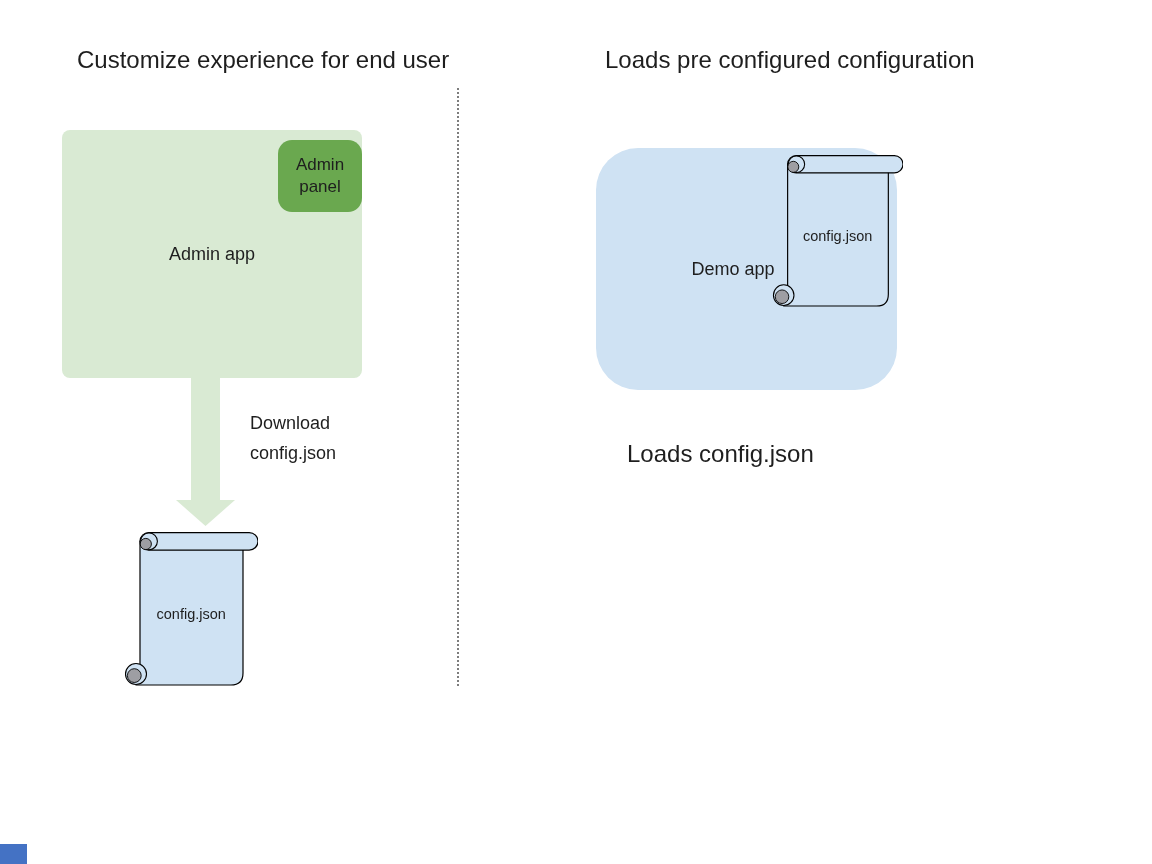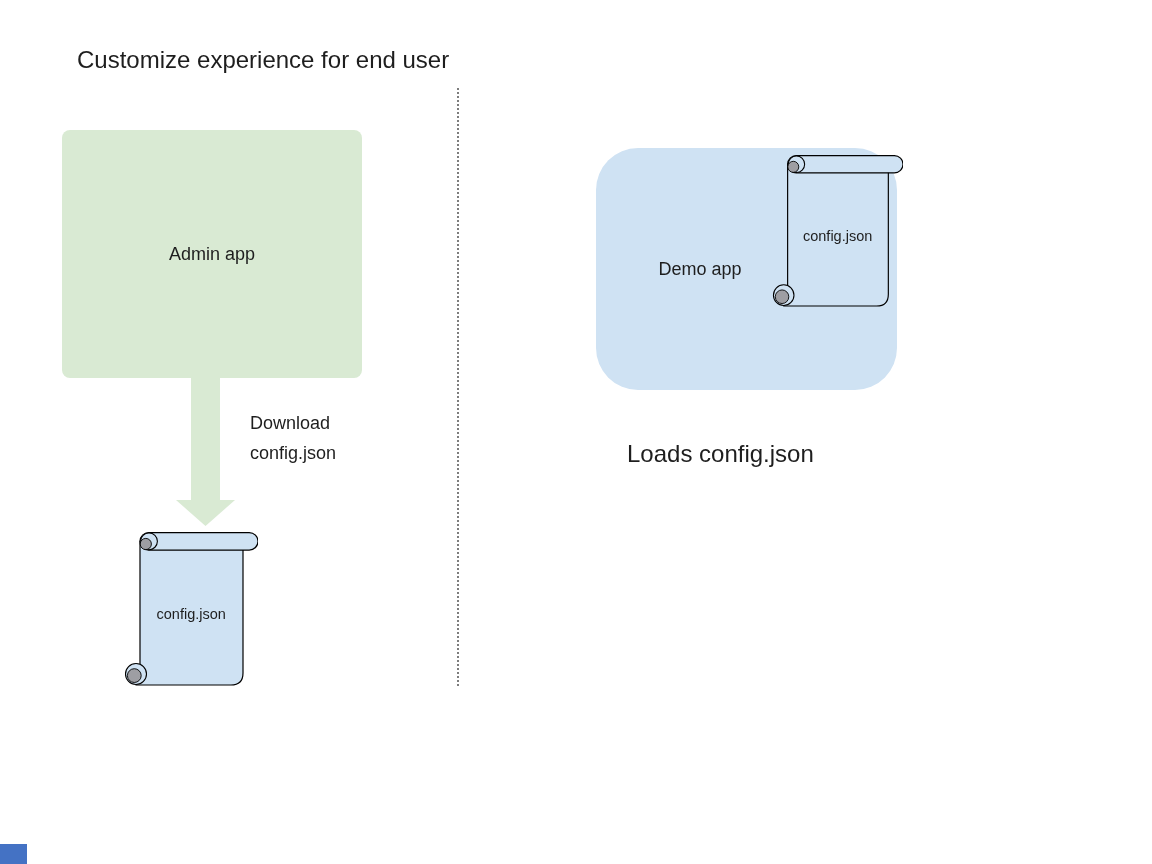--- a/index.html
+++ b/index.html
@@ -29,45 +29,49 @@
     left:250px;top:408px;width:140px;font-size:18px;line-height:30px;white-space:pre-line;
   }
   .caption-right{left:627px;top:443px;font-size:24px;line-height:22px;white-space:nowrap;}
   
   .demo-app{
     left:596px;top:148px;width:301px;height:242px;border-radius:42px;
     background:#cfe2f3;z-index:1;
   }
   .demo-app-label-wrap{
     position:absolute;left:0;top:0;width:208px;height:100%;
-    display:flex;align-items:center;justify-content:center;
+    display:flex;align-items:center;justify-content:center;padding-left:33px;
   }
   
   .scroll{z-index:3;}
   .scroll-left{left:123px;top:532px;width:135px;height:154px;}
   .scroll-right{left:771px;top:155px;width:132px;height:152px;}
   .scroll svg{position:absolute;left:0;top:0;width:100%;height:100%;}
   .scroll-label{
     position:absolute;left:10%;right:9%;top:0;bottom:0;padding-top:9px;
     display:flex;align-items:center;justify-content:center;
     font-size:14.5px;white-space:nowrap;
   }
   .corner-artifact{left:0;top:844px;width:27px;height:20px;background:#4472c4;}
 </style>
 </head>
 <body>
 
 <div class="canvas">
 
   <div class="abs section-title" style="left:77px;top:49px;">Customize experience for end user</div>
+  <div class="abs section-title" style="left:605px;top:49px;">Loads pre configured configuration</div>
 
   <div class="abs divider"></div>
 
   <div class="abs admin-app">
     <span class="app-label">Admin app</span>
+  </div>
+  <div class="abs admin-panel">
+    <span>Admin panel</span>
   </div>
 
   <div class="abs down-arrow">
     <svg viewBox="0 0 70 148" preserveAspectRatio="none">
       <path d="M19 0 H48 V122 H63 L33.5 148 L4 122 H19 Z" fill="#d9ead3"></path>
     </svg>
   </div>
   <div class="abs download-caption">Download
 config.json</div>
 

